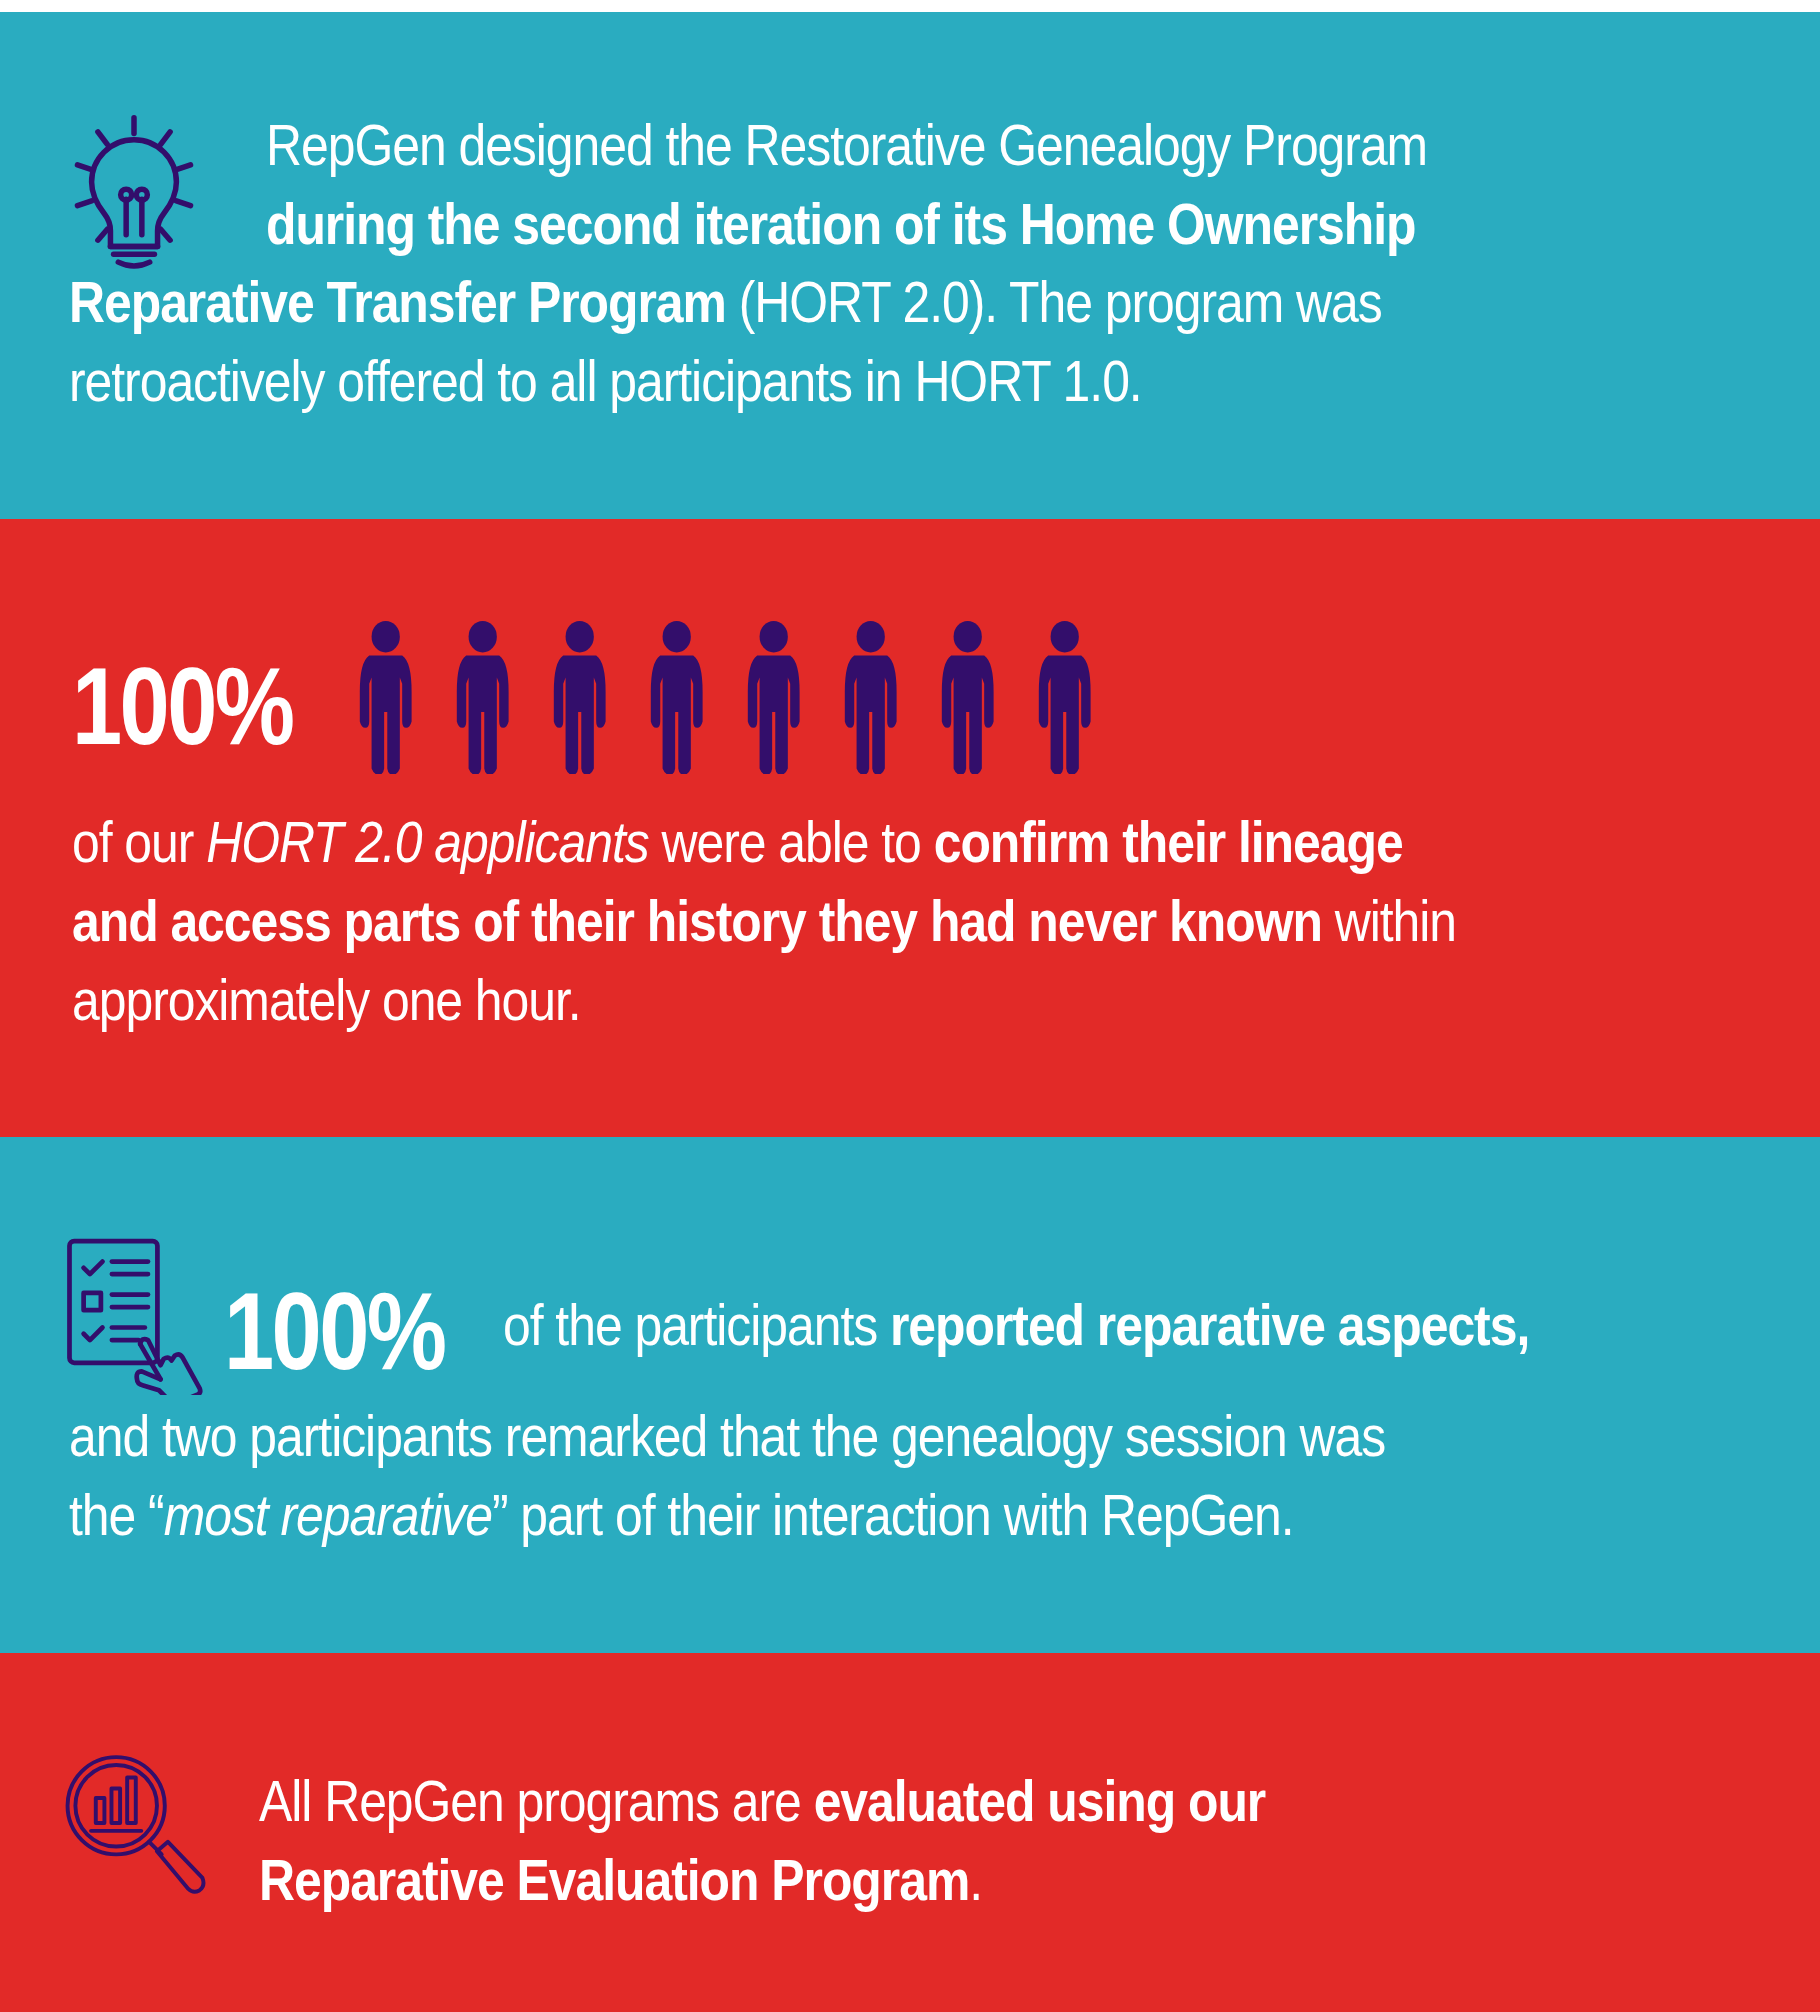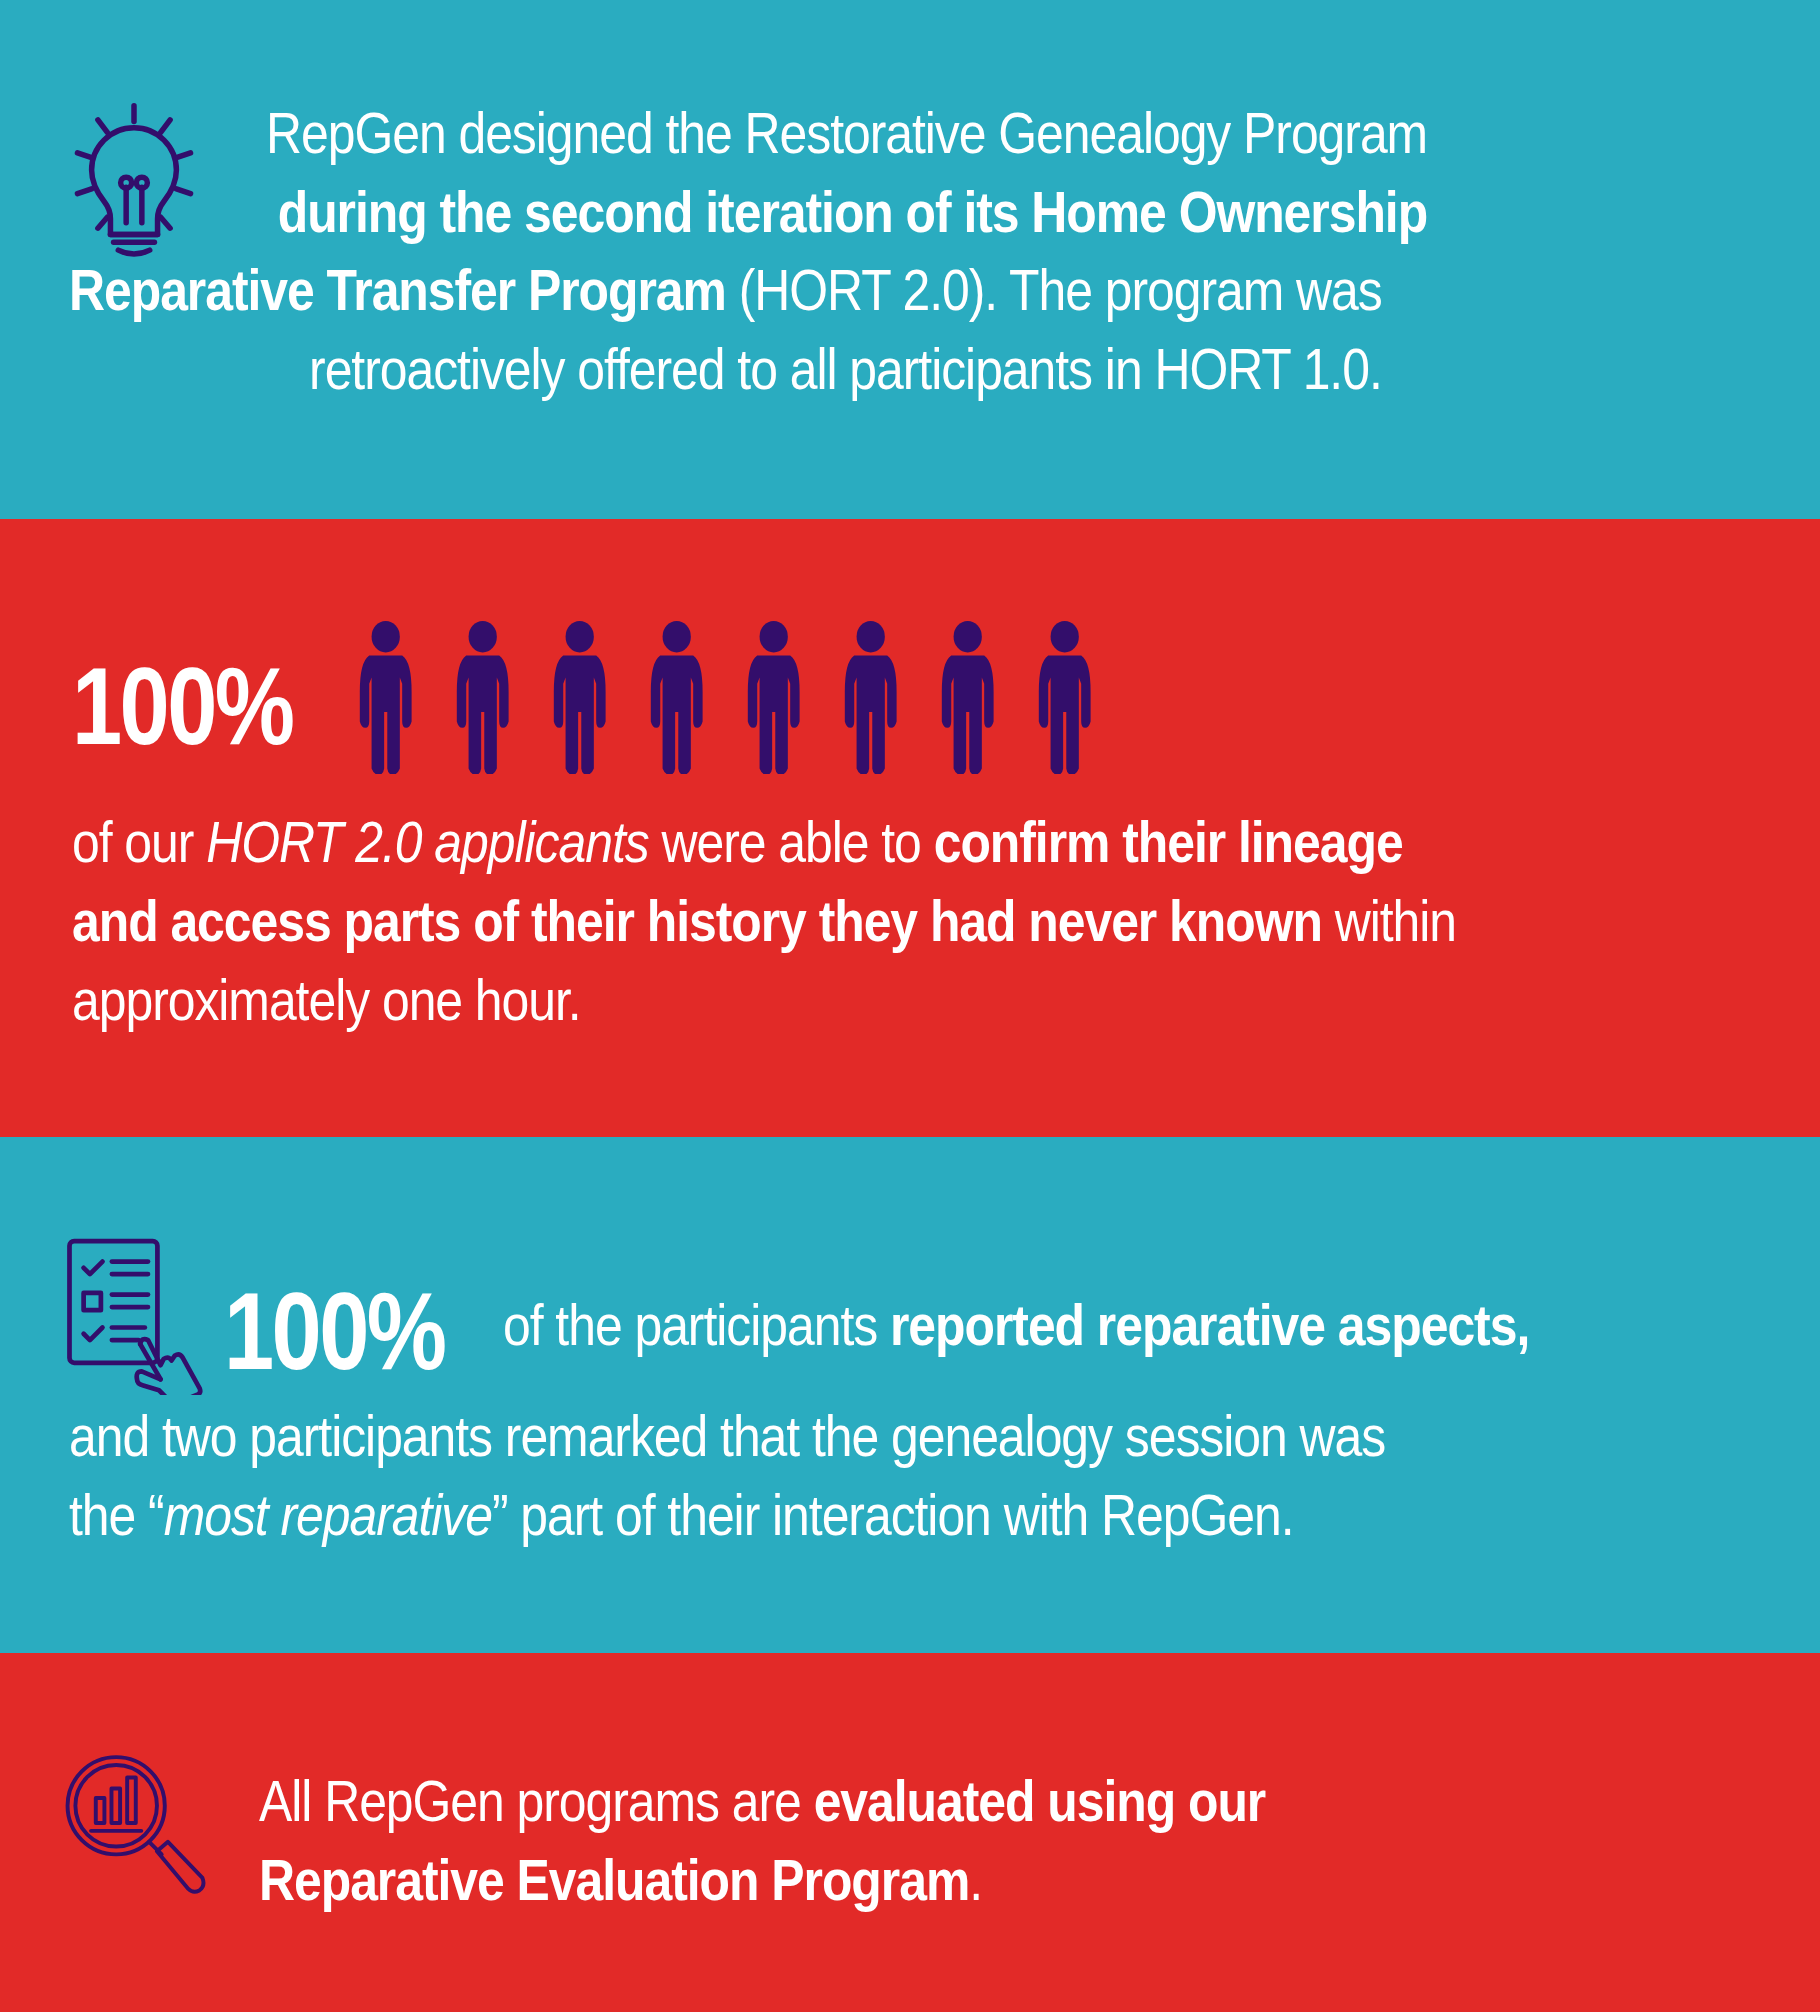--- a/index.html
+++ b/index.html
@@ -4,21 +4,21 @@
 <style>
   html, body { margin: 0; padding: 0; }
   body {
     width: 1821px; height: 2013px; overflow: hidden;
     font-family: "Liberation Sans Narrow", "Liberation Sans", "DejaVu Sans", sans-serif;
     color: #ffffff;
   }
   .section { position: absolute; left: 0; width: 1821px; }
   .blue { background: #2aacc0; }
   .red { background: #e22a28; }
-  #s1 { top: 0; height: 607px; text-align: right; }
+  #s1 { top: 12px; height: 607px; }
   #s2 { top: 519px; height: 618px; }
   #s3 { top: 1137px; height: 517px; }
   #s4 { top: 1653px; height: 359px; }
 
   .txt {
     position: absolute;
     font-size: 58px;
     line-height: 79px;
     letter-spacing: -1.2px;
     transform: scaleX(0.86);

